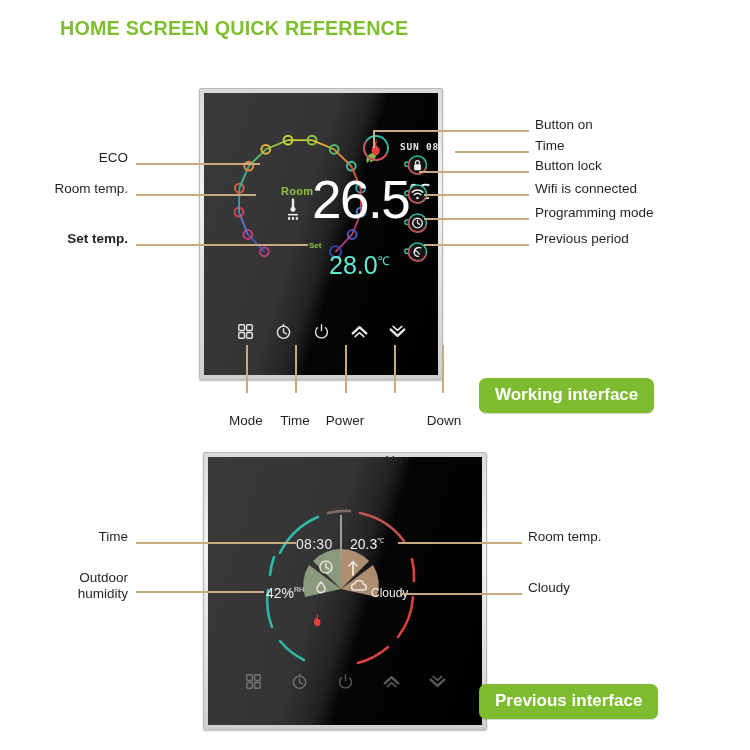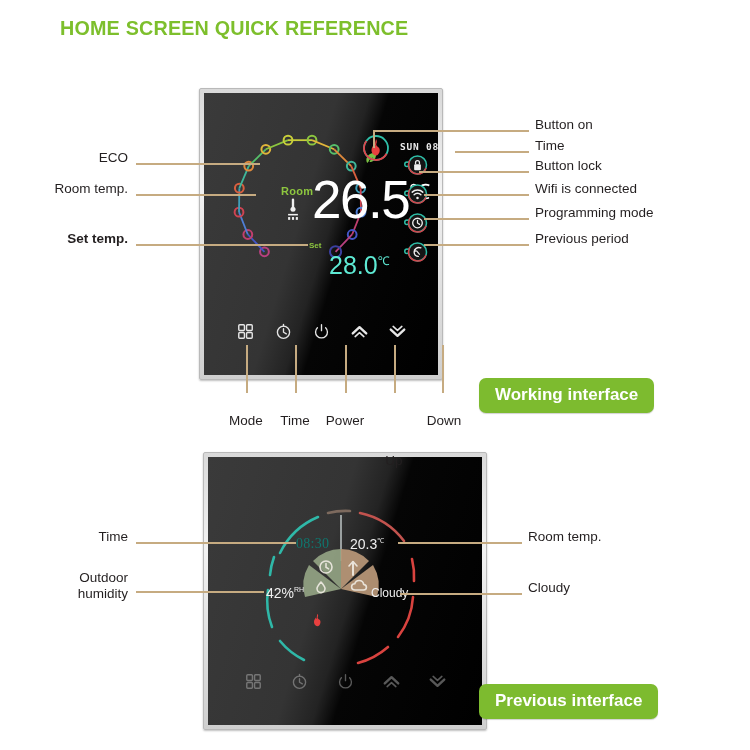--- a/index.html
+++ b/index.html
@@ -117,21 +117,21 @@
     padding:0 22px;
   }
   .touchbar.dim .tbtn{ opacity:.42; }
   .tbtn{ width:22px; height:22px; display:flex; align-items:center; justify-content:center; }
 
   
   #device-standby{ left:203px; top:452px; width:284px; height:278px; }
 
   .sb-time{
     position:absolute; left:88px; top:79px;
-    color:#0f766e; font-size:14px; letter-spacing:.3px;font-family:Liberation Serif, serif;
+    color:#e5e5e5; font-size:14px; letter-spacing:.3px;
   }
   .sb-temp{
     position:absolute; left:142px; top:79px;
     color:#efefef; font-size:14px;
   }
   .sb-temp .unit{ font-size:7px; vertical-align:super; }
   .sb-hum{
     position:absolute; left:58px; top:128px;
     color:#efefef; font-size:14px;
   }

